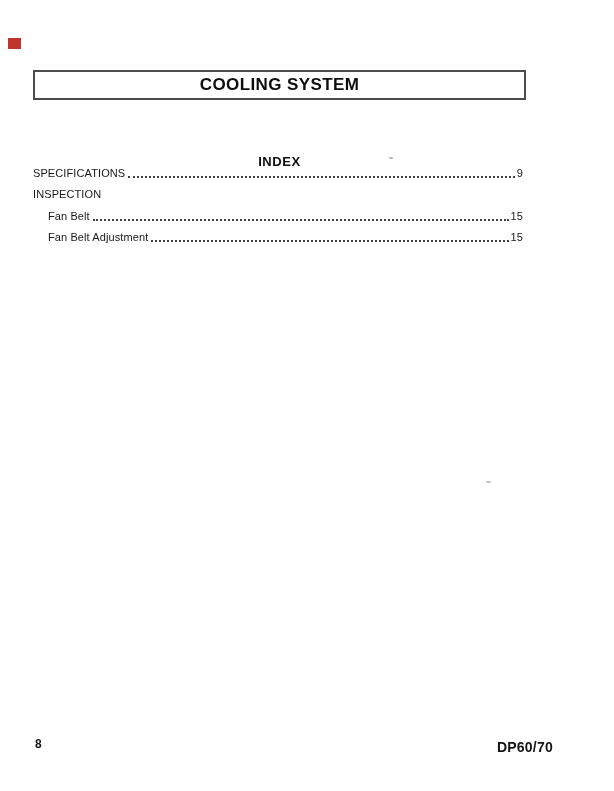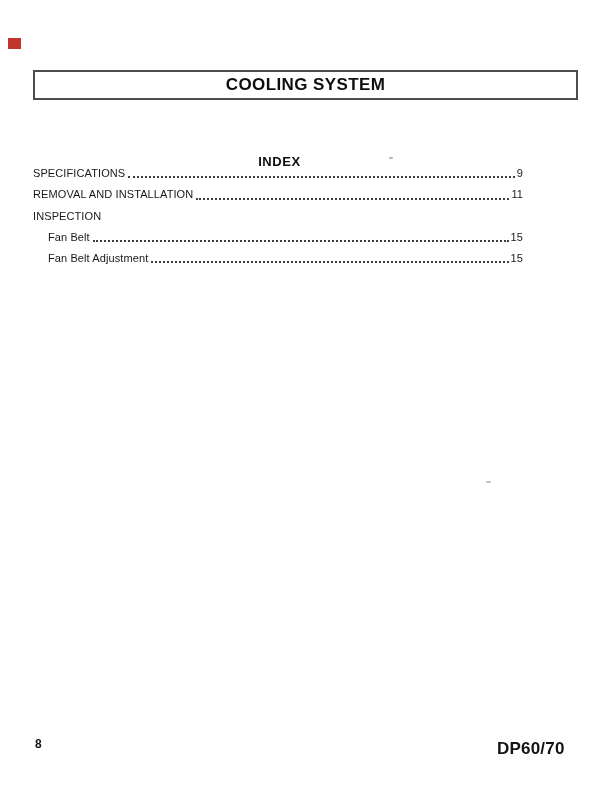--- a/index.html
+++ b/index.html
@@ -20,21 +20,21 @@
     position: absolute;
     left: 8px;
     top: 38px;
     width: 13px;
     height: 11px;
   }
   .title-box {
     position: absolute;
     left: 33px;
     top: 70px;
-    width: 545px;
+    width: 493px;
     height: 30px;
     border: 2px solid #4c4c4c;
     box-sizing: border-box;
     background: #ffffff;
     display: flex;
     align-items: center;
     justify-content: center;
   }
   .title-text {
     font-weight: 700;
@@ -87,21 +87,21 @@
     top: 737px;
     font-weight: 700;
     font-size: 12px;
     color: #141414;
   }
   .footer-model-code {
     position: absolute;
     left: 497px;
     top: 739px;
     font-weight: 700;
-    font-size: 17px;
+    font-size: 14px;
     letter-spacing: 0.2px;
     color: #141414;
   }
   .speck {
     position: absolute;
     border-radius: 1px;
   }
   .speck-1 { left: 389px; top: 157px; width: 4px; height: 2px; background: #b5b5b5; }
   .speck-2 { left: 486px; top: 481px; width: 5px; height: 2px; background: #c2c2c2; }
 </style>
@@ -118,25 +118,20 @@
 
   <div class="index-heading">INDEX</div>
 
   <div class="toc">
       <div class="toc-row">
         <span class="toc-label">SPECIFICATIONS</span>
         <span class="toc-dots"></span>
         <span class="toc-page">9</span>
       </div>
       <div class="toc-row">
-        <span class="toc-label">REMOVAL AND INSTALLATION</span>
-        <span class="toc-dots"></span>
-        <span class="toc-page">11</span>
-      </div>
-      <div class="toc-row">
         <span class="toc-label">INSPECTION</span>
       </div>
       <div class="toc-row indent">
         <span class="toc-label">Fan Belt</span>
         <span class="toc-dots"></span>
         <span class="toc-page">15</span>
       </div>
       <div class="toc-row indent">
         <span class="toc-label">Fan Belt Adjustment</span>
         <span class="toc-dots"></span>

